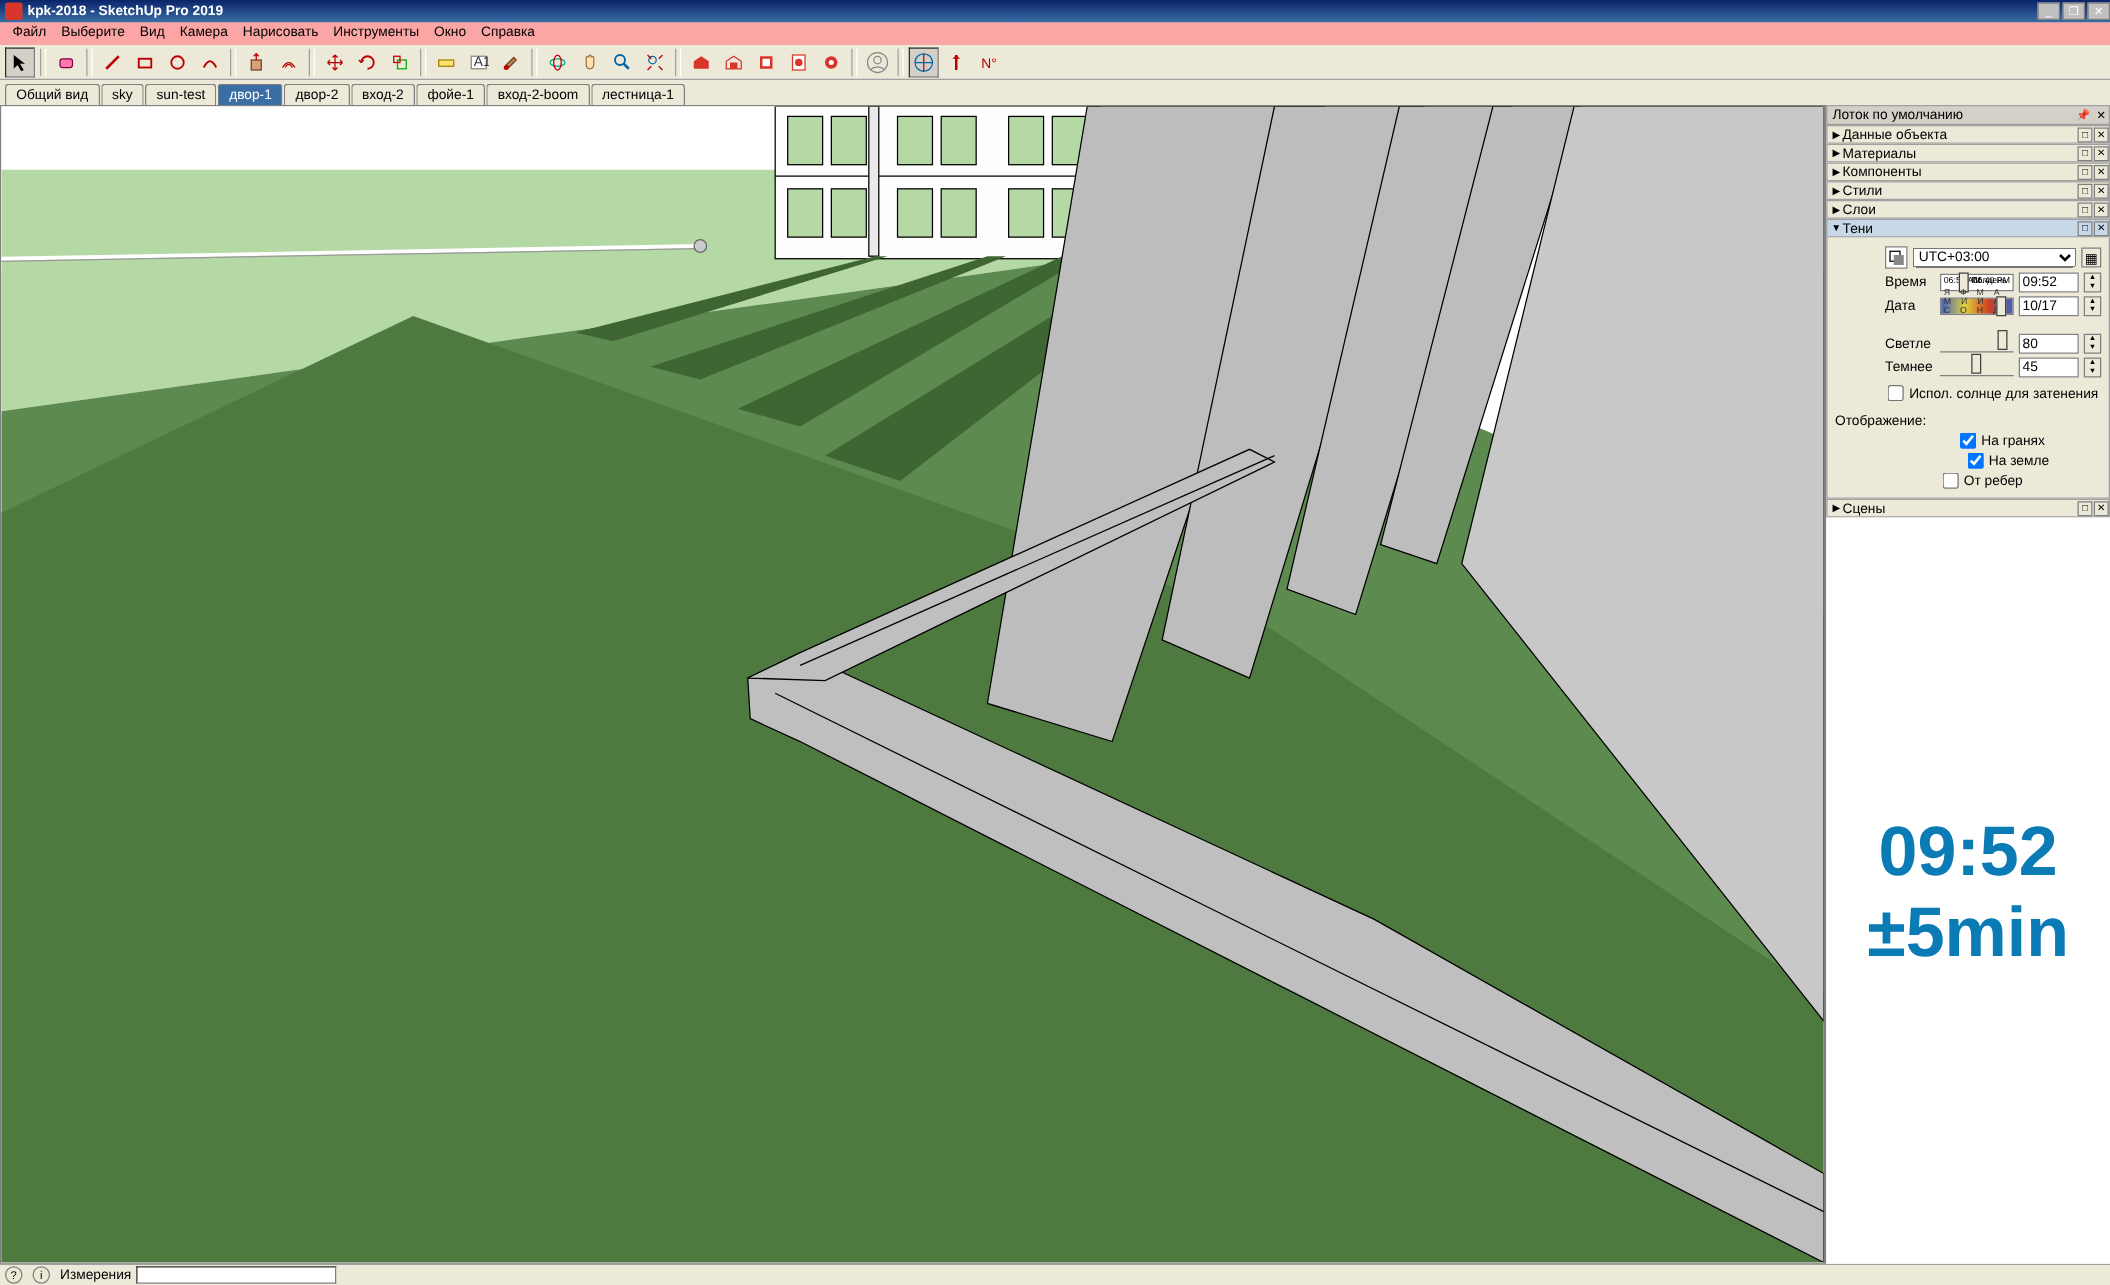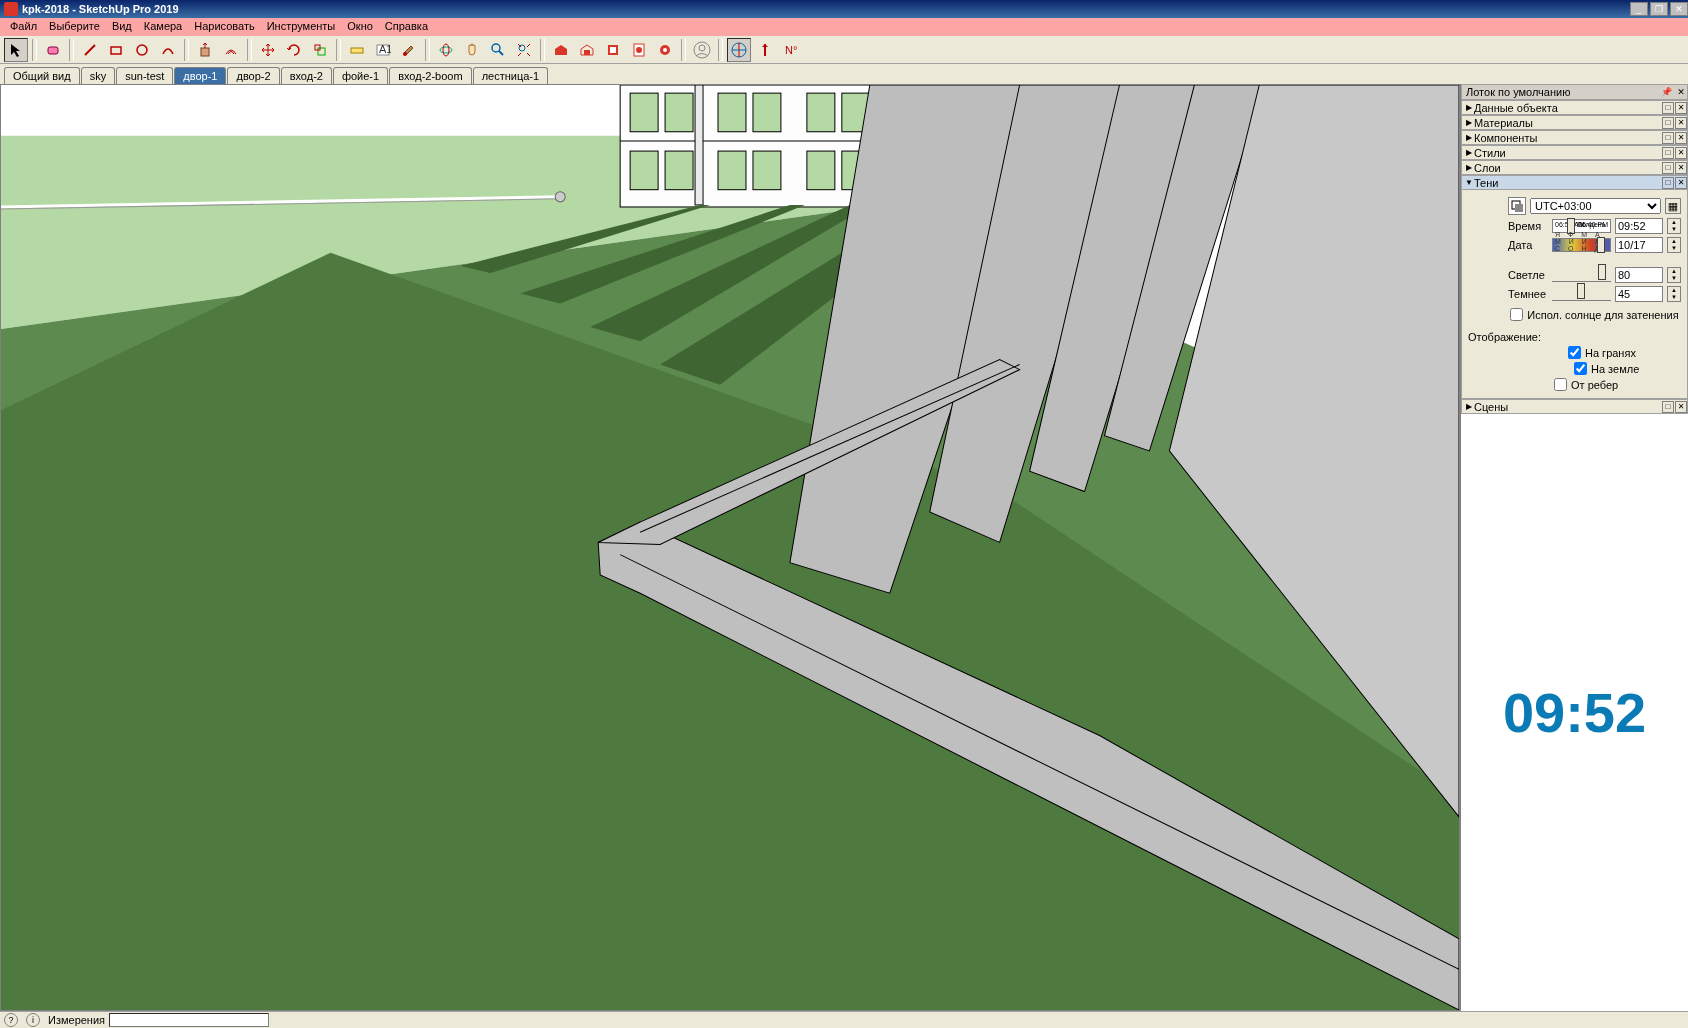--- a/index.html
+++ b/index.html
@@ -439,20 +439,21 @@
         <span class="tri">▶</span>
         <span>Сцены</span>
         <div class="phicons">
           <div class="phicon">□</div>
           <div class="phicon">✕</div>
         </div>
       </div>
 
     <div class="overlay-panel">
       <div class="overlay-text">09:52</div>
+      <div class="overlay-text">±5min</div>
     </div>
   </div>
 </div>
 
 <div class="statusbar">
   <div class="status-icon">?</div>
   <div class="status-icon">i</div>
   <span>Измерения</span>
   <div class="measure-box"></div>
 </div>

